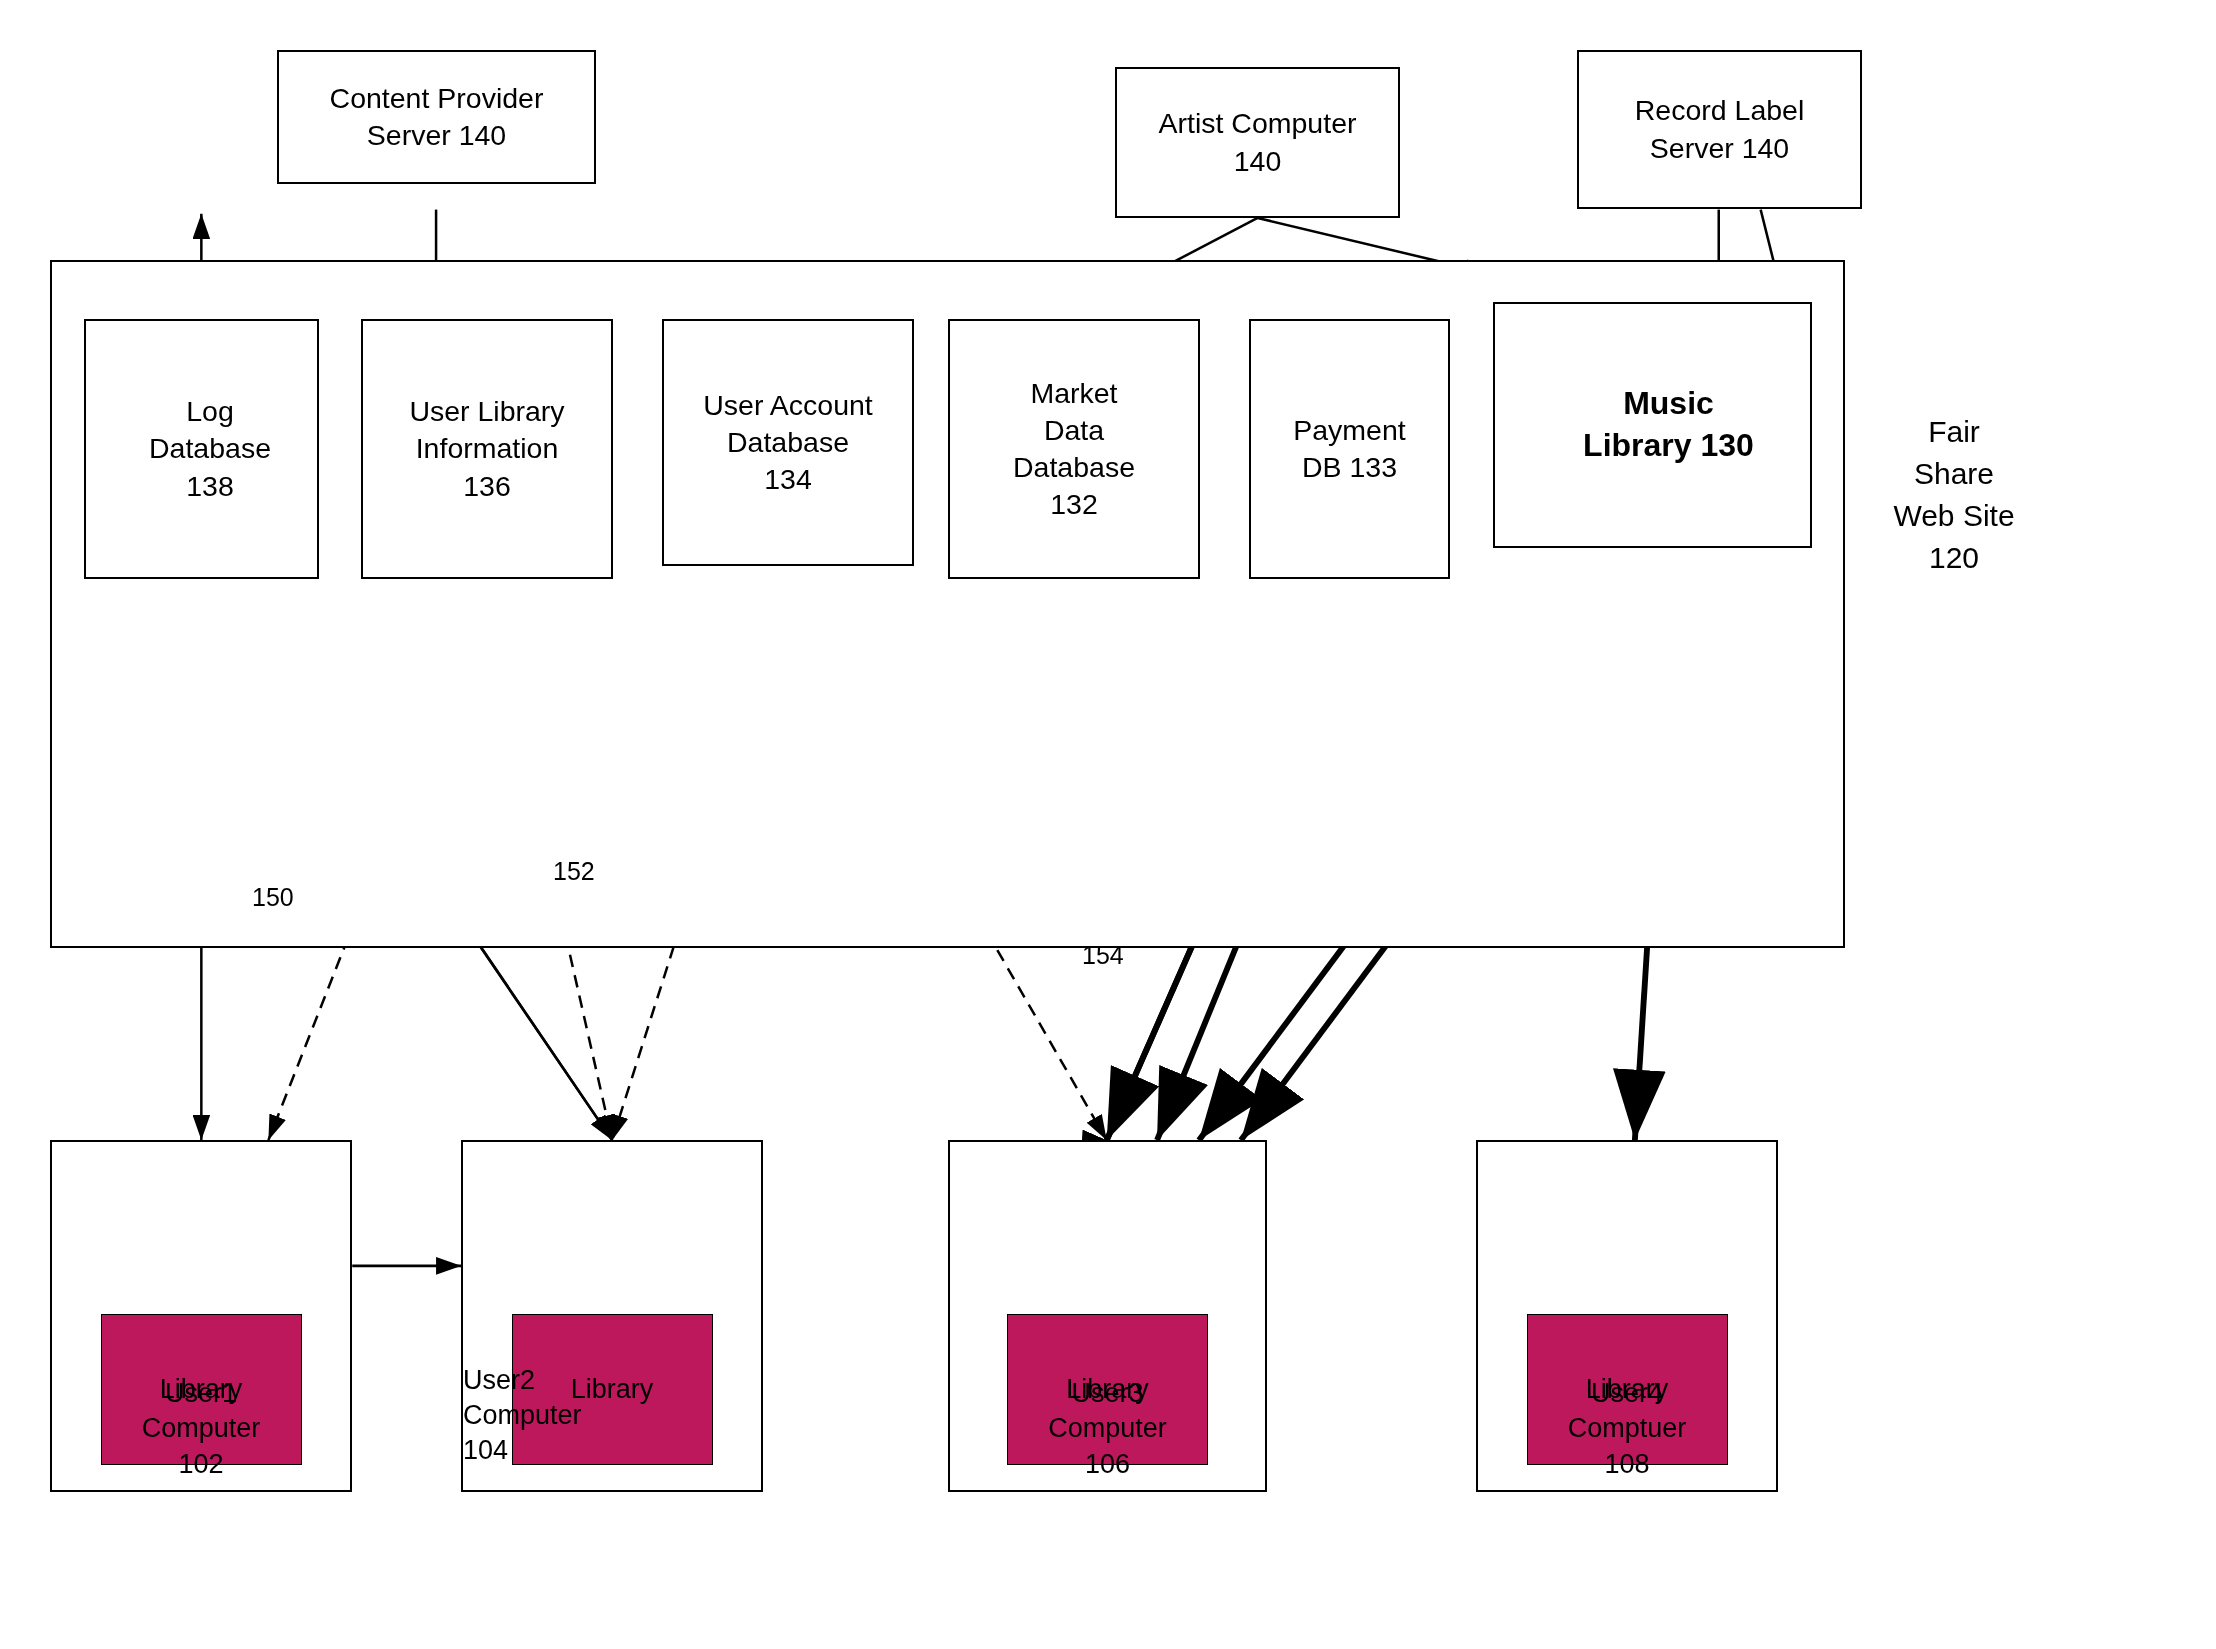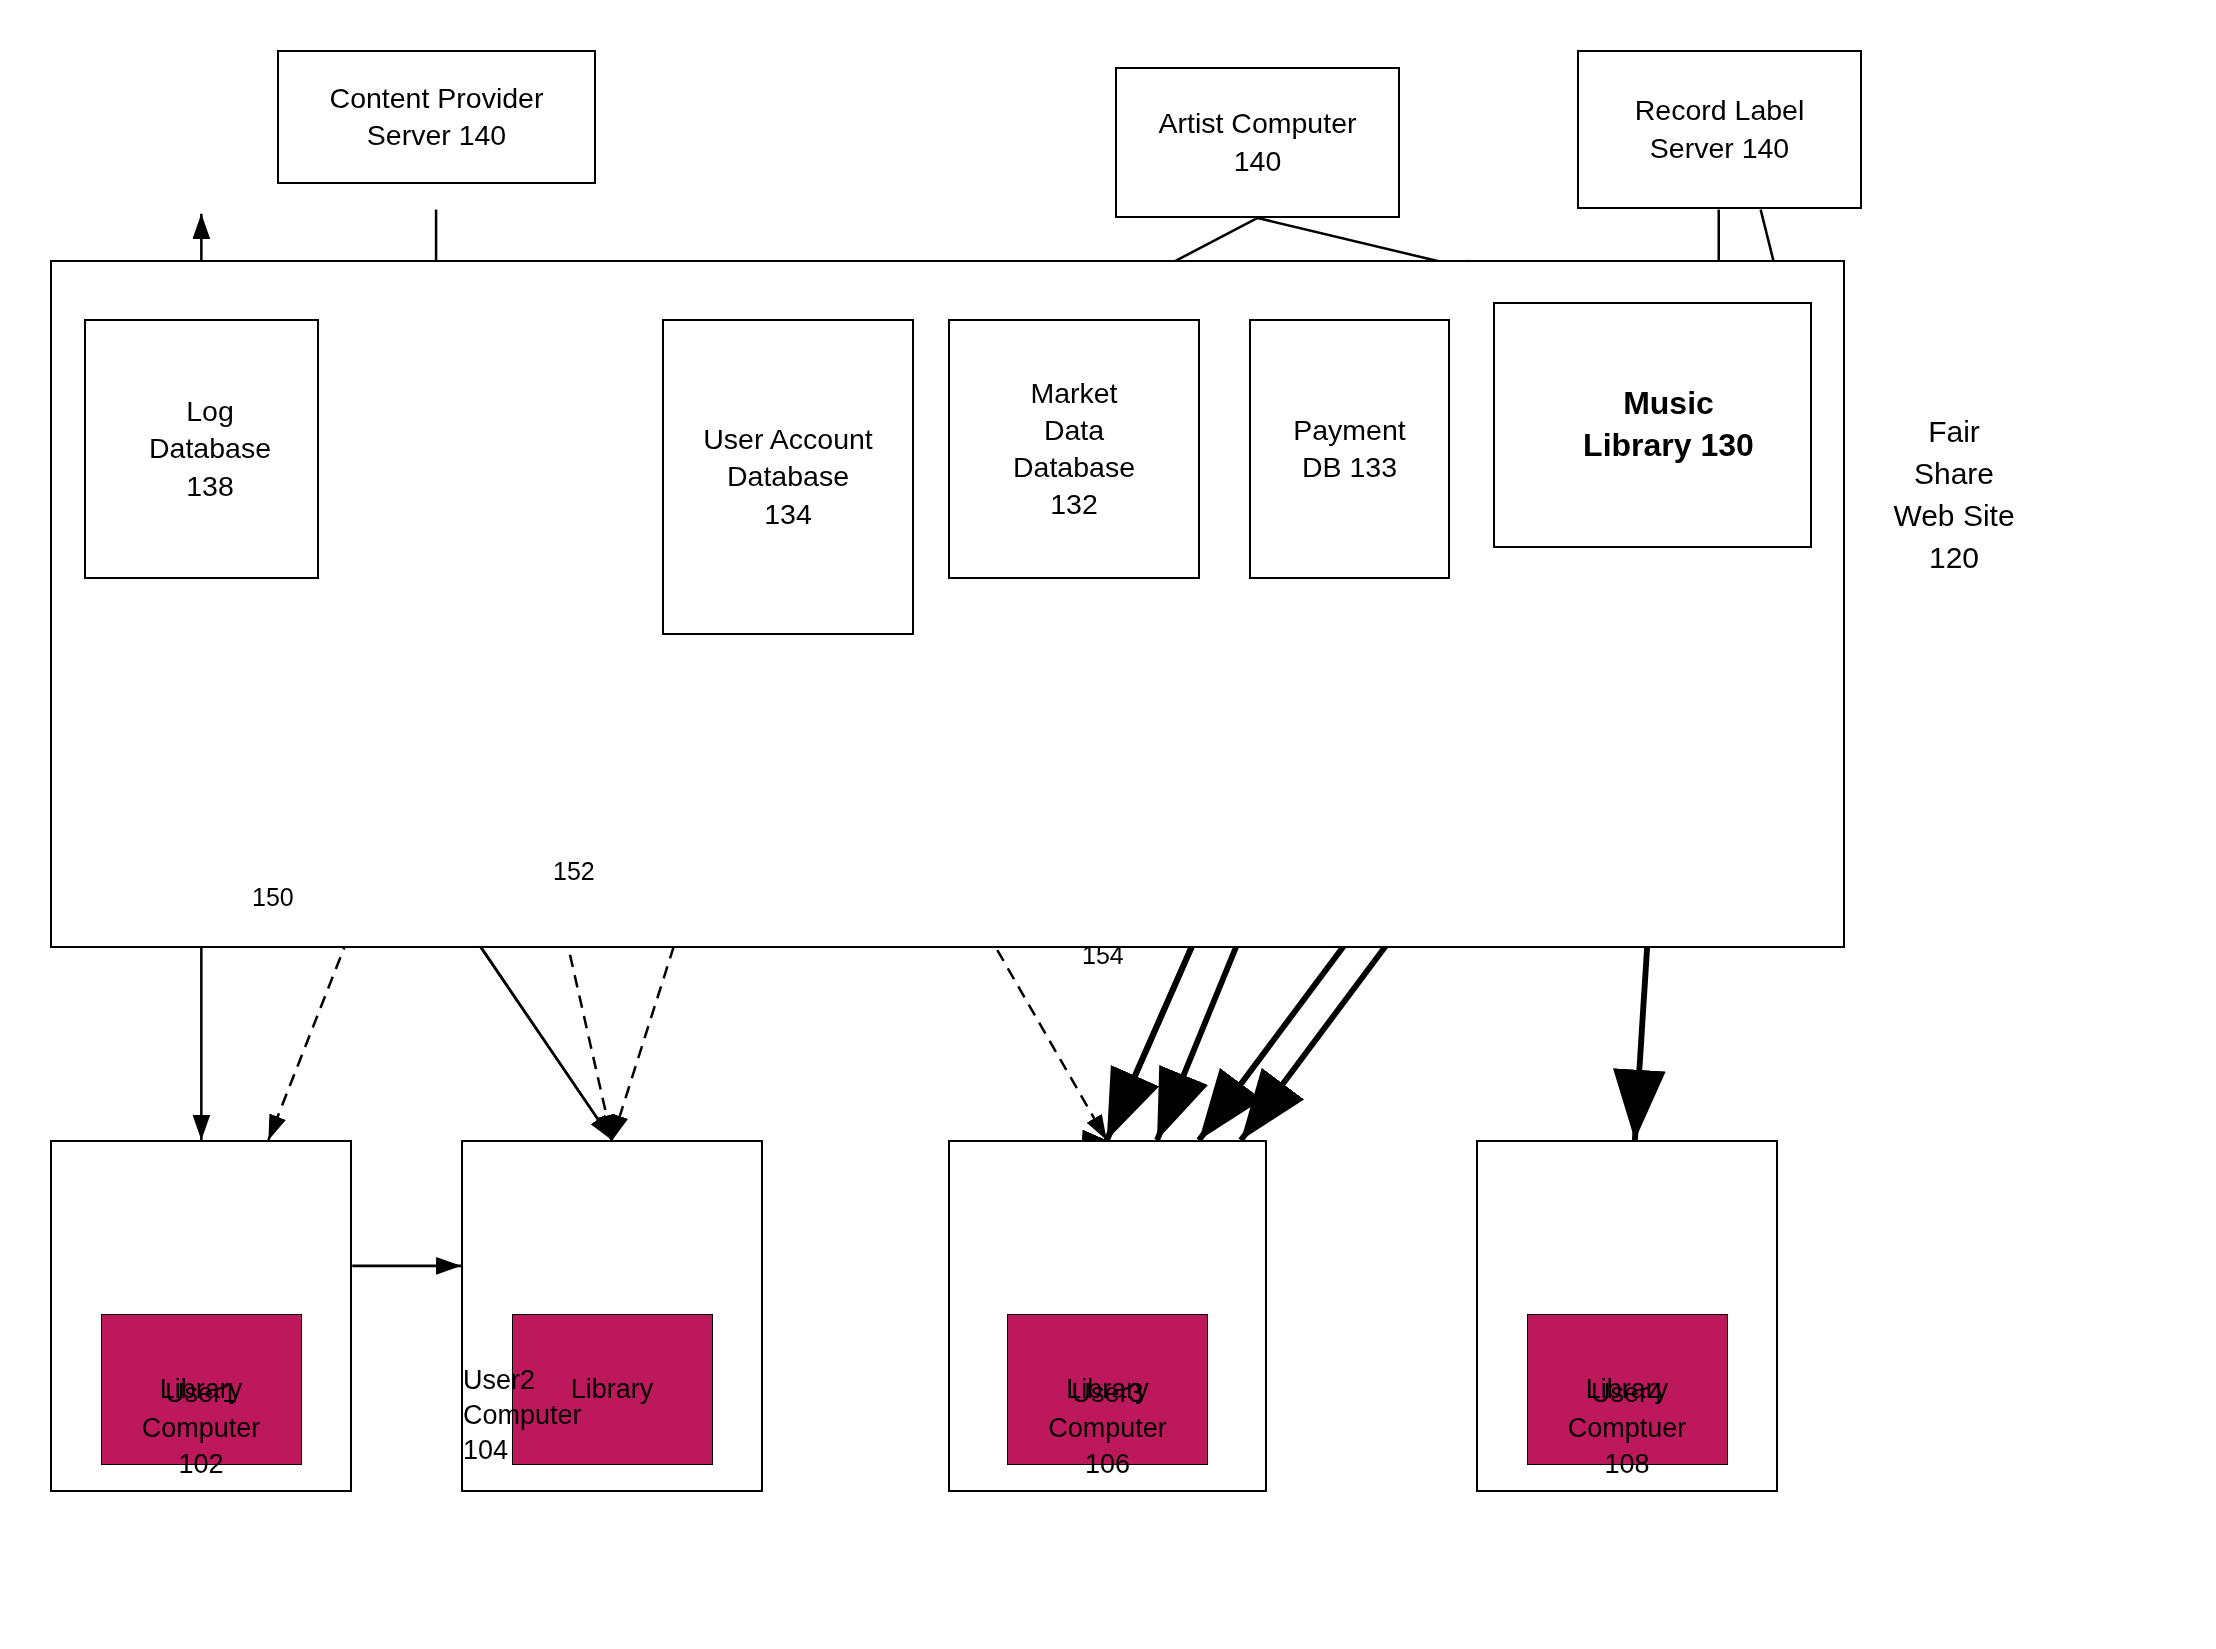--- a/index.html
+++ b/index.html
@@ -145,22 +145,27 @@
   <div class="label fair-share-label" style="left:1870px; top:411px; width:168px;">
     Fair<br>Share<br>Web Site<br>120
   </div>
 
   <div class="box" style="left:84px; top:319px; width:235px; height:260px;padding-left:17px;">
     <span style="white-space:pre-line; font-size:28.5px;">Log
 Database
 138</span>
   </div>
 
-
-  <div class="box" style="left:662px; top:319px; width:252px; height:316px;">
+  <div class="box" style="left:361px; top:319px; width:252px; height:260px;">
+    <span style="white-space:pre-line; font-size:28.5px;">User Library
+Information
+136</span>
+  </div>
+
+  <div class="box" style="left:662px; top:319px; width:252px; height:247px;">
     <span style="white-space:pre-line; font-size:28.5px;">User Account
 Database
 134</span>
   </div>
 
   <div class="box" style="left:948px; top:319px; width:252px; height:260px;">
     <span style="white-space:pre-line; font-size:28.5px;">Market
 Data
 Database
 132</span>

